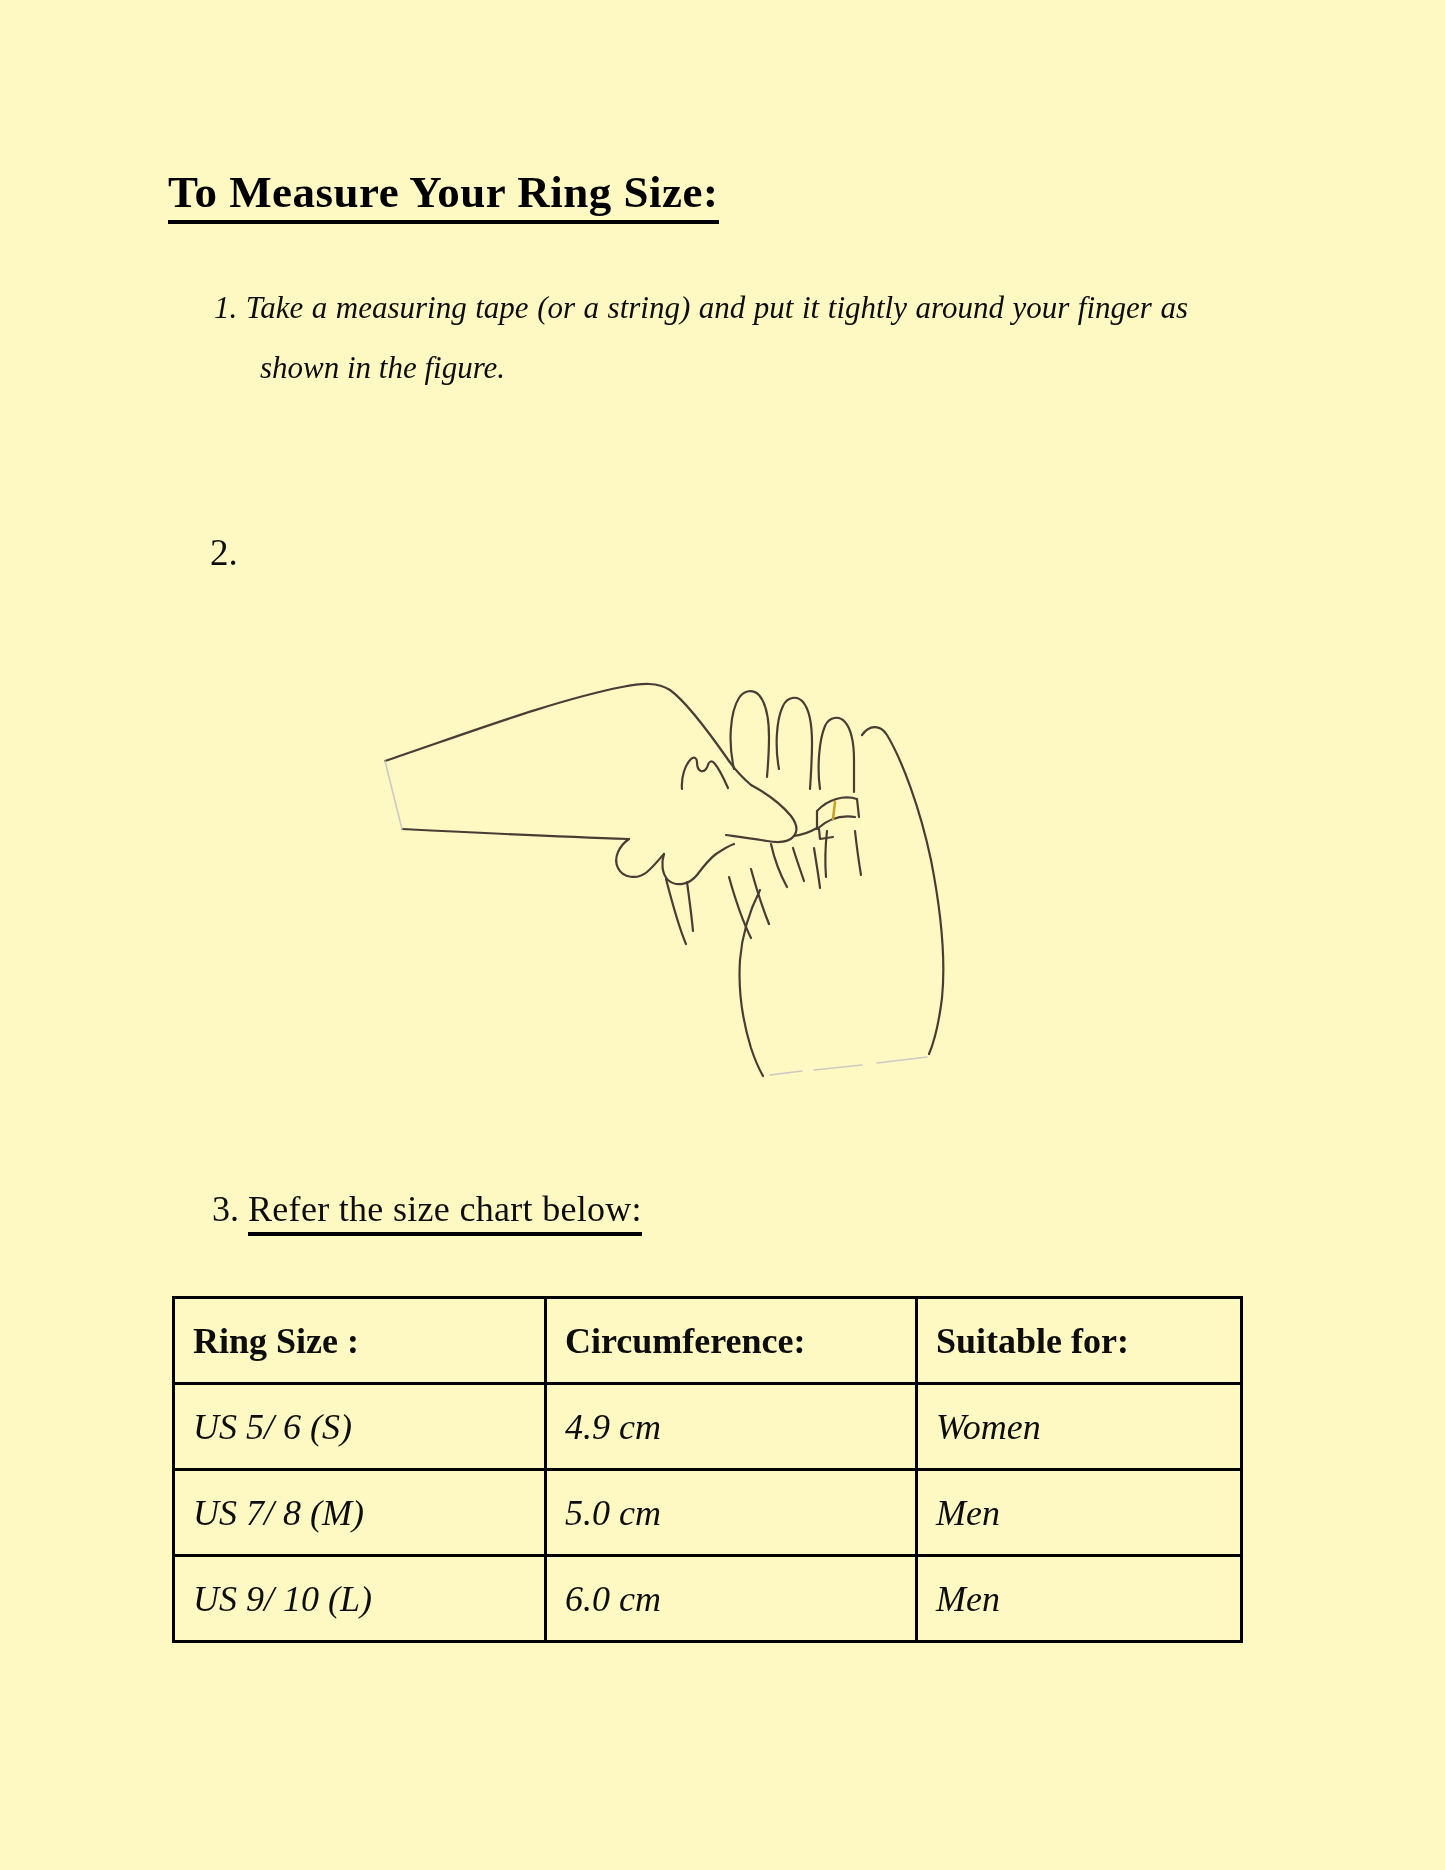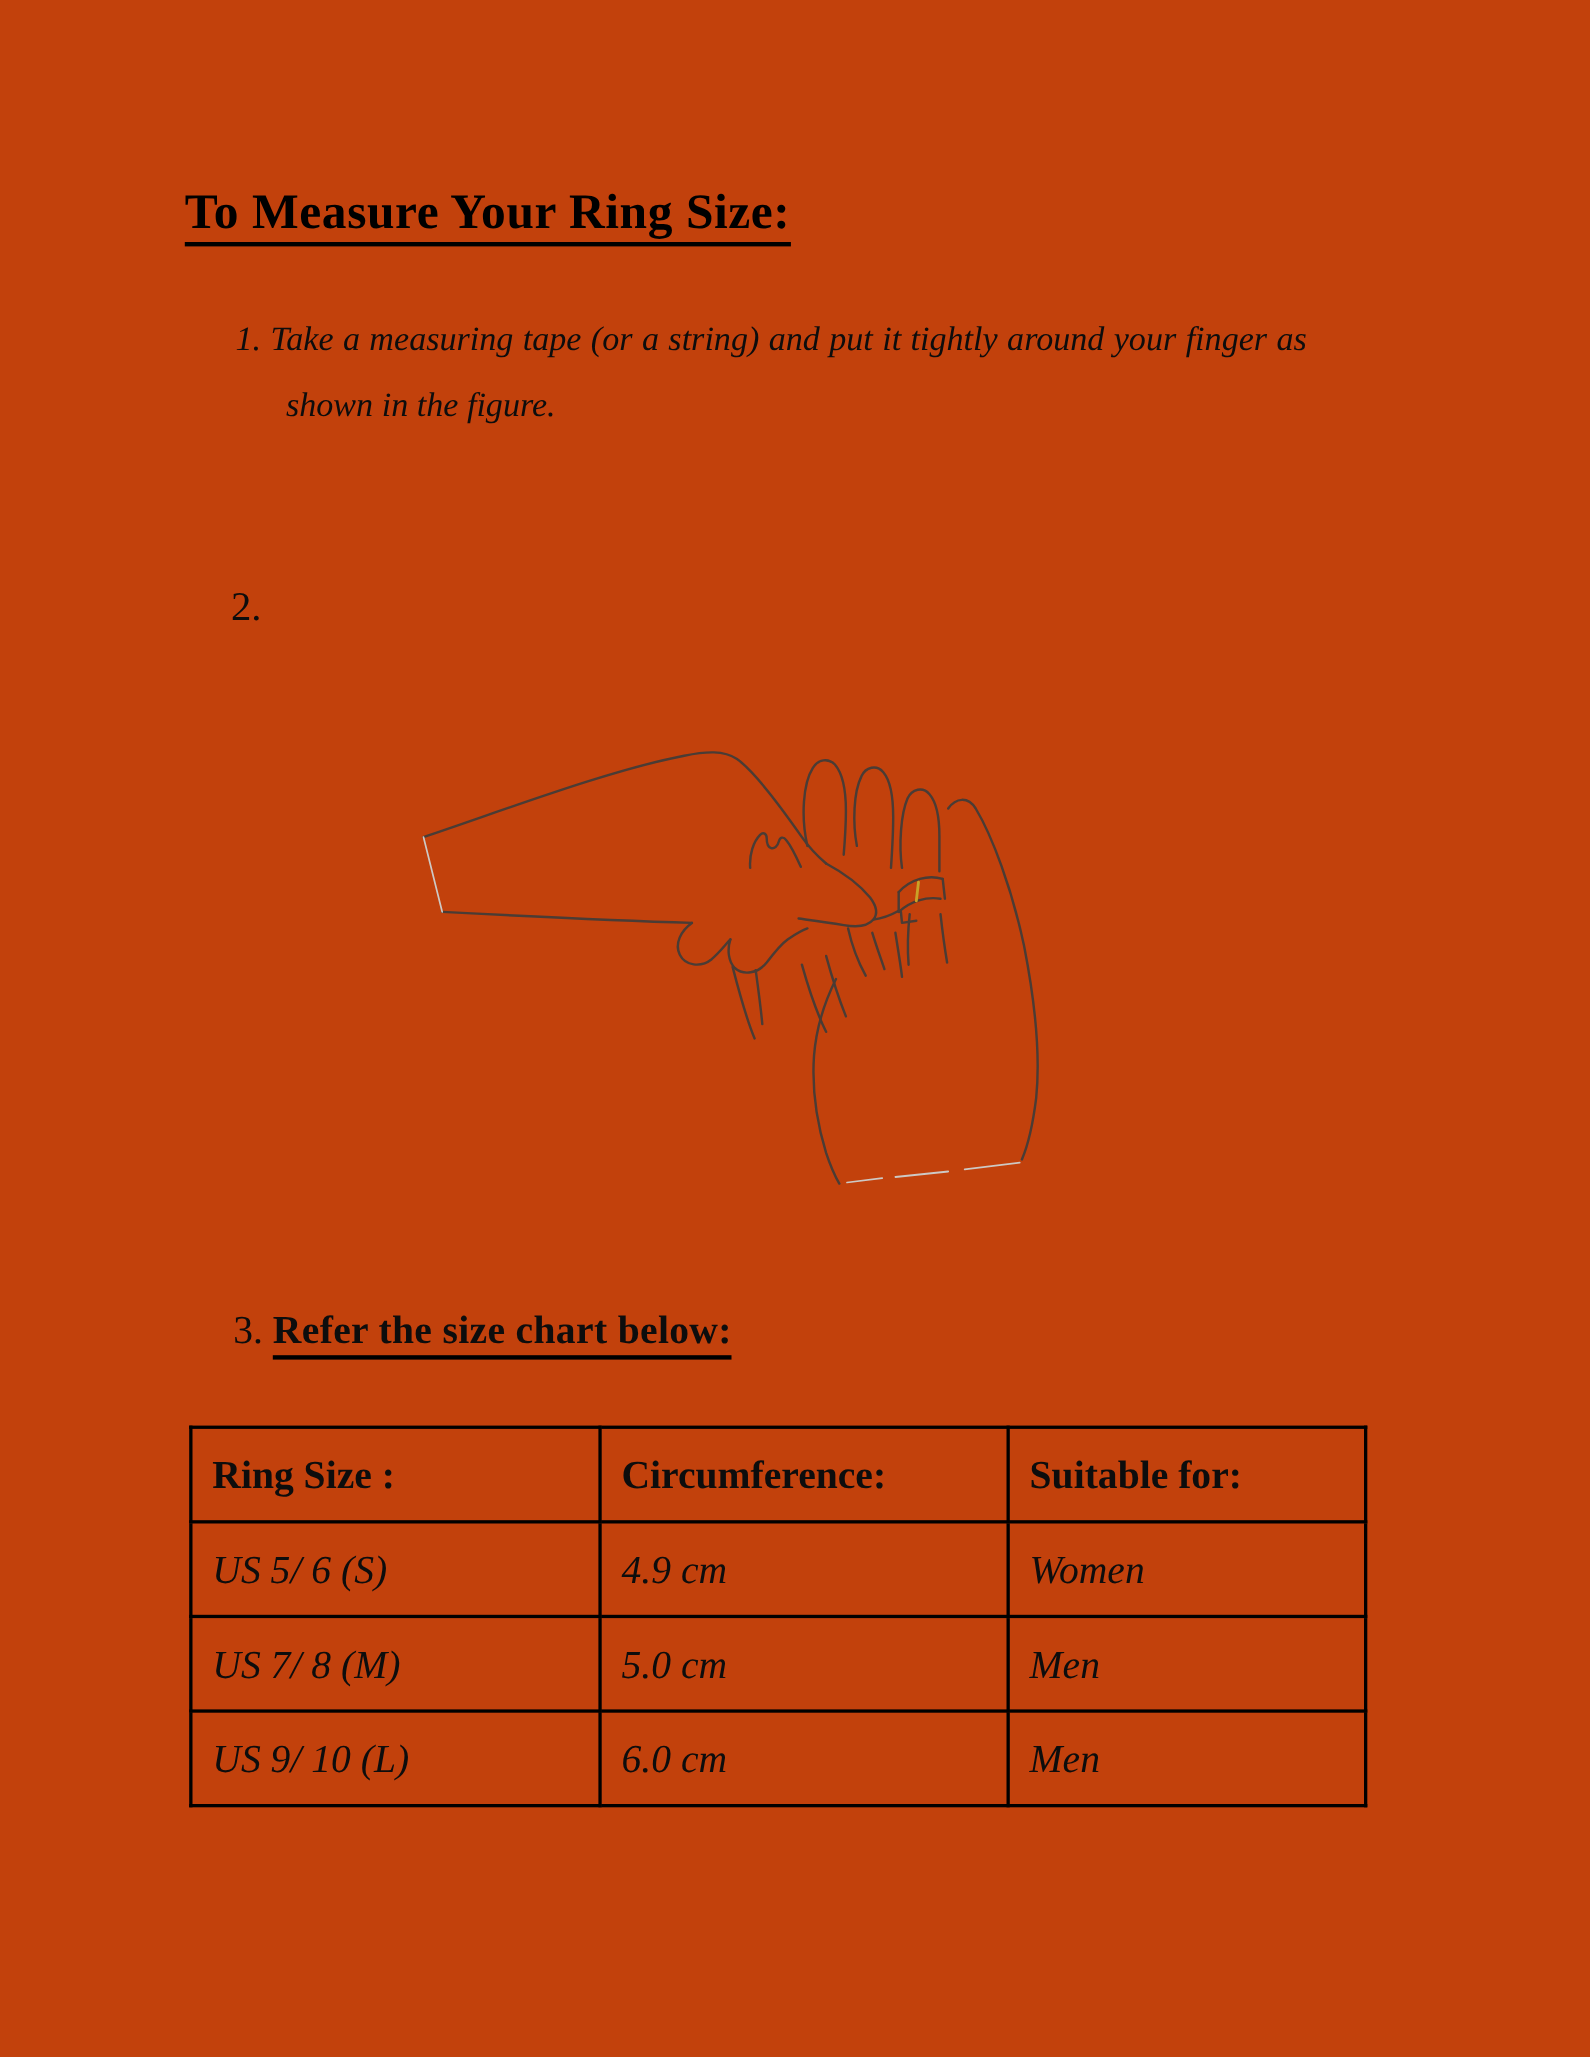--- a/index.html
+++ b/index.html
@@ -1,20 +1,20 @@
 <!DOCTYPE html>
 <html><head>
 <meta charset="utf-8">
 <style>
   html, body { margin: 0; padding: 0; background: #ffffff; }
   .page {
     position: relative;
     width: 1445px;
     height: 1870px;
-    background: #c2410c;
+    background: #fef9c3;
     font-family: "Liberation Serif", "DejaVu Serif", serif;
     color: #0d0d0d;
     overflow: hidden;
   }
 
   .title {
     position: absolute;
     left: 168px;
     top: 168px;
     margin: 0;
@@ -59,21 +59,21 @@
     position: absolute;
     left: 212px;
     top: 1186px;
     margin: 0;
     font-size: 36px;
     line-height: 1.3;
   }
   .step3 .num { font-weight: normal; }
   .step3 .num::after { content: "\00a0"; }
   .step3 .step3-text {
-    font-weight: bold;
+    font-weight: normal;
     border-bottom: 4px solid #000;
     padding-bottom: 3px;
     letter-spacing: 0.3px;
   }
 
   .illustration {
     position: absolute;
     left: 330px;
     top: 648px;
     width: 660px;

